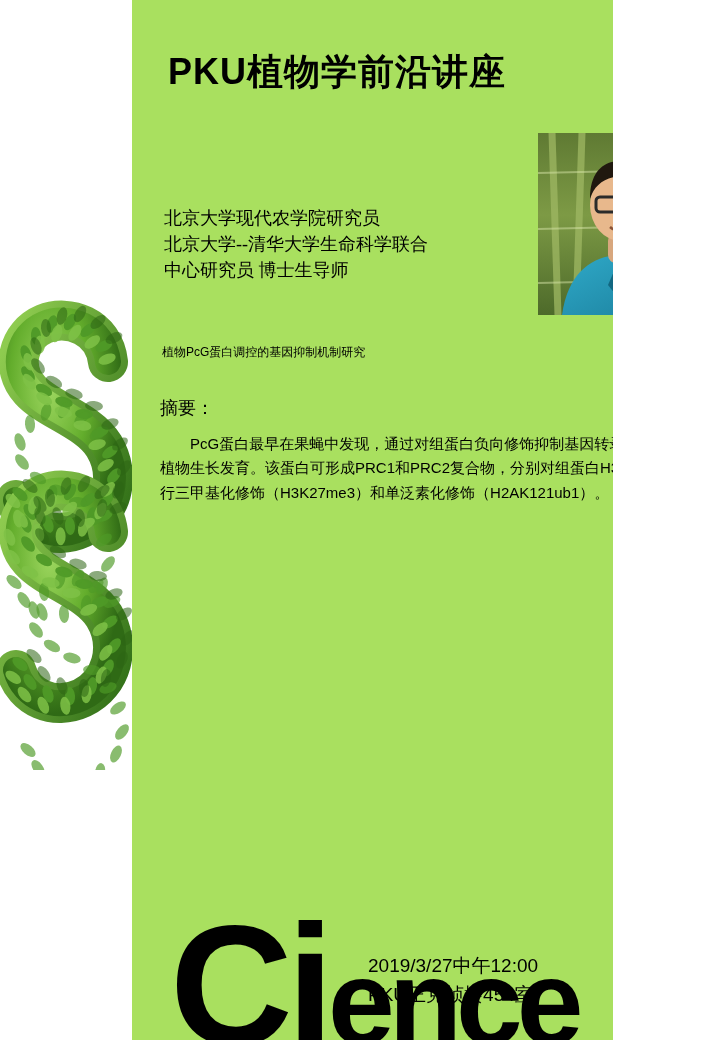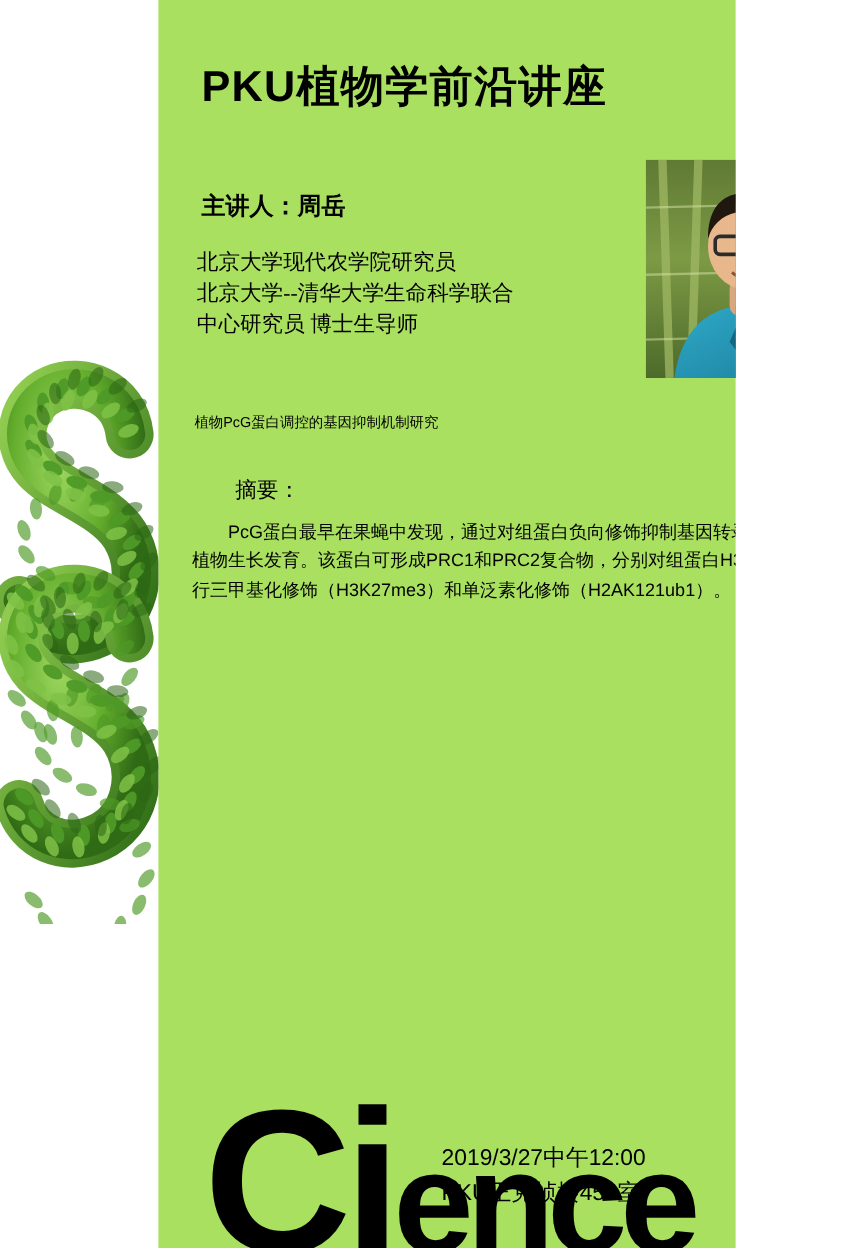--- a/index.html
+++ b/index.html
@@ -90,21 +90,20 @@
     position: absolute;
     left: 162px;
     top: 344px;
     font-size: 12px;
   }
   .abs-label {
     position: absolute;
     left: 160px;
     top: 396px;
     font-size: 18px;
-    margin-left: 36px;
   }
   .abs-body {
     position: absolute;
     left: 160px;
     top: 432px;
     width: 528px;
     font-size: 15px;
     line-height: 1.62;
     text-align: left;
   }
@@ -187,21 +186,20 @@
       </g>
       <g fill="#2d6614" opacity="0.55">
         <use href="#leaves" transform="translate(10,-8)"></use>
         <use href="#leaves" transform="translate(14,162)"></use>
       </g>
     </svg>
   </div>
 
   <div class="title">PKU植物学前沿讲座</div>
 
-  <div class="speaker">主讲人：周岳</div>
 
   <div class="affil">
     <div>北京大学现代农学院研究员</div>
     <div>北京大学--清华大学生命科学联合</div>
     <div>中心研究员  博士生导师</div>
   </div>
 
   <div class="photo">
     <svg width="166" height="182" viewBox="0 0 166 182">
       <defs>

